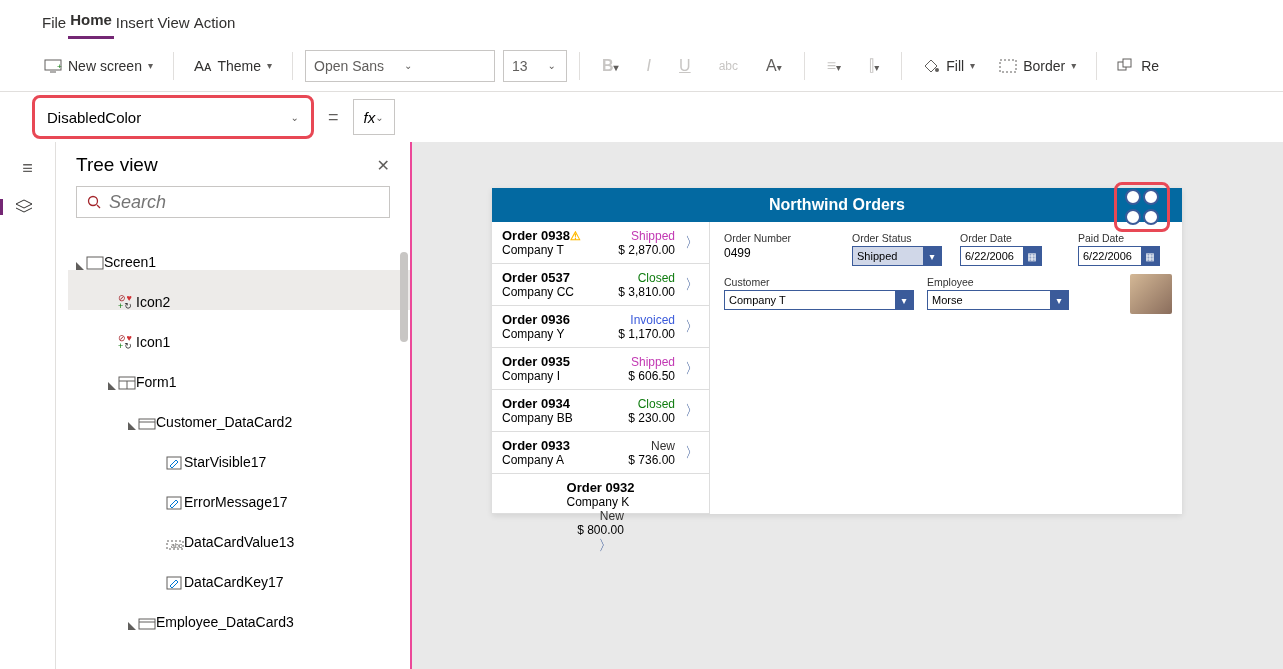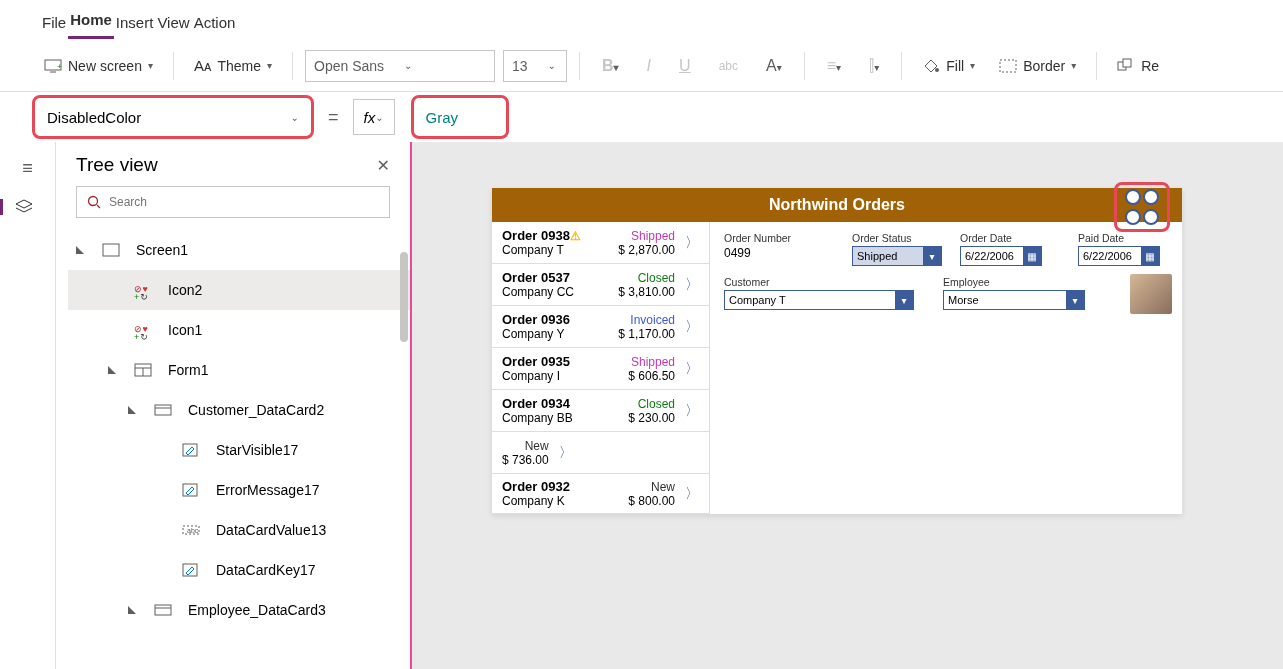--- a/index.html
+++ b/index.html
@@ -31,40 +31,40 @@
 .main { display: flex; height: calc(669px - 142px); }
 .left-rail { width: 56px; border-right: 1px solid #e1dfdd; display: flex; flex-direction: column; align-items: center; padding-top: 16px; gap: 20px; }
 .rail-icon { font-size: 18px; color: #605e5c; cursor: pointer; }
 .rail-icon.active { border-left: 3px solid #742774; padding-left: 12px; margin-left: -15px; width: 40px; }
 
 .tree-panel { width: 356px; border-right: 2px solid #ec4899; display: flex; flex-direction: column; position: relative; }
 .tree-header { display: flex; align-items: center; justify-content: space-between; padding: 12px 20px 10px 20px; }
 .tree-header h2 { font-size: 19px; font-weight: 400; }
 .close-x { font-size: 16px; cursor: pointer; color: #605e5c; }
 .search-box { margin: 0 20px 12px 20px; border: 1px solid #c8c6c4; height: 32px; display: flex; align-items: center; padding: 0 10px; gap: 8px; }
-.search-box input { border: none; outline: none; font-size: 12px; flex: 1; }
+.search-box input { border: none; outline: none; font-size: 18px; flex: 1; font-style: italic; }
 .tree-list { flex: 1; overflow-y: auto; padding-left: 12px; position: relative; }
 .tree-scrollbar-fake { position: absolute; right: 2px; top: 110px; width: 8px; height: 90px; background: #c8c6c4; border-radius: 4px; }
-.tree-row { display: flex; align-items: center; height: 40px; padding-left: 8px; gap: 16px; font-size: 14px; cursor: pointer; }
+.tree-row { display: flex; align-items: flex-end; height: 40px; padding-left: 8px; gap: 0; font-size: 14px; cursor: pointer; }
 .tree-row.selected { background: #edebe9; }
 .tree-expand { width: 10px; font-size: 10px; color: #605e5c; }
 .tree-icon { width: 18px; font-size: 14px; color: #605e5c; }
 .indent-1 { padding-left: 40px; }
 .indent-2 { padding-left: 60px; }
 .indent-3 { padding-left: 88px; }
 .tri-icon { display: inline-flex; flex-direction: column; font-size: 9px; line-height: 8px; }
 .tri-icon .top { display: flex; gap: 1px; }
 .tri-icon .cancel { color: #a4262c; }
 .tri-icon .heart { color: #d13438; }
 .tri-icon .plus { color: #107c10; }
 .tri-icon .reload { color: #323130; }
 
 .canvas-area { flex: 1; background: #e9e9e9; padding: 46px 0 0 80px; position: relative; overflow: hidden; }
 .app-preview { width: 690px; background: #fff; box-shadow: 0 2px 6px rgba(0,0,0,0.1); position: relative; }
-.app-header { background: #a16207; color: #fff; height: 34px; display: flex; align-items: center; justify-content: center; font-weight: 600; font-size: 16px; }
+.app-header { background: #0369a1; color: #fff; height: 34px; display: flex; align-items: center; justify-content: center; font-weight: 600; font-size: 16px; }
 
 .sync-marker { position: absolute; top: -6px; right: 12px; width: 56px; height: 50px; border: 3px solid #e84855; border-radius: 8px; display: flex; flex-wrap: wrap; align-items: center; justify-content: center; gap: 2px; z-index: 5; background: rgba(255,255,255,0.0); }
 .sync-marker .circ { width: 16px; height: 16px; border: 2px solid #3b5b9a; border-radius: 50%; background: #fff; }
 .sync-marker .circ:nth-child(1){position:absolute;top:4px;left:8px;}
 .sync-marker .circ:nth-child(2){position:absolute;top:4px;right:8px;}
 .sync-marker .circ:nth-child(3){position:absolute;bottom:4px;left:8px;}
 .sync-marker .circ:nth-child(4){position:absolute;bottom:4px;right:8px;}
 
 .app-body { display: flex; }
 .order-list { width: 220px; border-right: 1px solid #ddd; }
@@ -170,23 +170,20 @@
 
 <div class="formula-row">
   <div class="prop-selector">
     <span>DisabledColor</span>
     <span class="chev">⌄</span>
   </div>
   <span class="equals">=</span>
   <div class="fx-box">
     <span class="fx">fx</span>
     <span class="chev">⌄</span>
-  </div>
-  <div class="formula-input">
-    <span>Gray</span>
   </div>
 </div>
 
 <div class="main">
 
   <div class="left-rail">
     <span class="rail-icon">≡</span>
     <span class="rail-icon active">
       <svg width="18" height="16">
           <path d="M9 1 L17 5 L9 9 L1 5 Z M1 9 L9 13 L17 9" fill="none" stroke="#323130"></path>
@@ -395,27 +392,31 @@
                 <div class="title">Order 0934</div>
                 <div class="company">Company BB</div>
               </div>
               <div class="right">
                 <div class="status-closed">Closed</div>
                 <div>$ 230.00</div>
               </div>
               <span class="chev-r">〉</span>
             </div>
             <div class="order-row">
+              <div class="left">
+                <div class="title">Order 0933</div>
+                <div class="company">Company A</div>
+              </div>
               <div class="right">
                 <div class="status-new">New</div>
                 <div>$ 736.00</div>
               </div>
               <span class="chev-r">〉</span>
             </div>
-            <div class="order-row" style="height: 40px;">
+            <div class="order-row" style="height: 40px; flex-direction: column;">
               <div class="left">
                 <div class="title">Order 0932</div>
                 <div class="company">Company K</div>
               </div>
               <div class="right">
                 <div class="status-new">New</div>
                 <div>$ 800.00</div>
               </div>
               <span class="chev-r">〉</span>
             </div>
@@ -450,21 +451,21 @@
           </div>
 
           <div class="row2">
             <div>
               <div class="detail-label">Customer</div>
               <div class="sel-box wide">
                 <span>Company T</span>
                 <span class="dd-btn">▾</span>
               </div>
             </div>
-            <div style="margin-left:20px;">
+            <div style="margin-left:4px;">
               <div class="detail-label">Employee</div>
               <div class="sel-box" style="width:142px;">
                 <span>Morse</span>
                 <span class="dd-btn">▾</span>
               </div>
             </div>
           </div>
           <div class="emp-photo"></div>
 
         </div>

